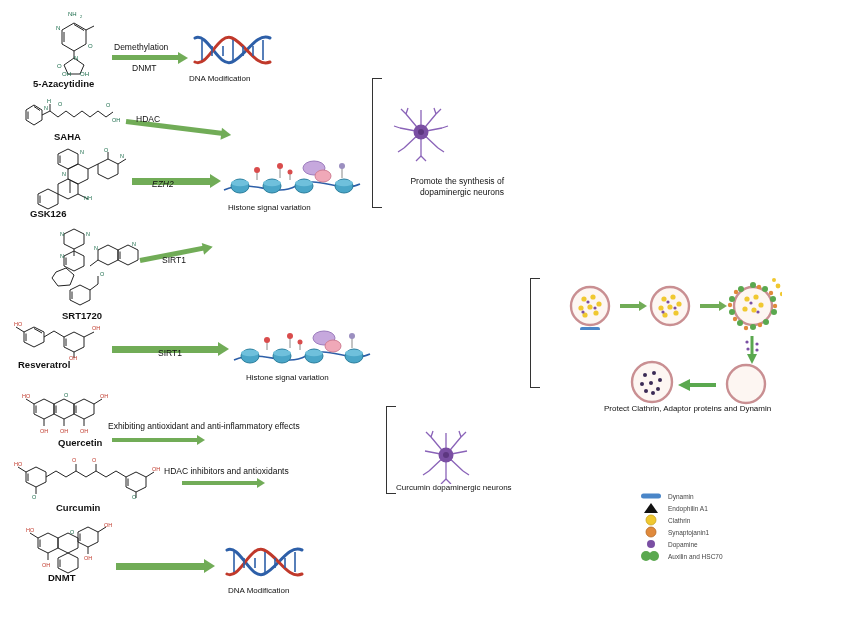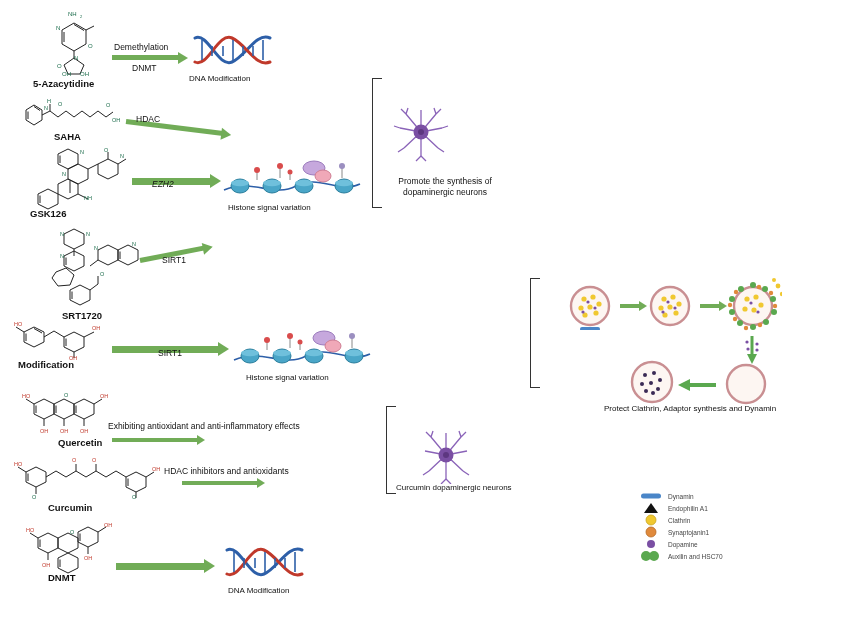--- a/index.html
+++ b/index.html
@@ -37,21 +37,21 @@
   }
   .cap {
     font-size: 8px;
     color: #111;
     white-space: nowrap;
   }
   .cap-multi {
     font-size: 8.5px;
     color: #111;
     line-height: 11px;
-    text-align: center;
+    text-align: right;
   }
   .legend-txt {
     font-size: 6.5px;
     color: #444;
     white-space: nowrap;
   }
 
   
   .arrow {
     position: absolute;
@@ -232,21 +232,21 @@
         <line x1="60" y1="32" x2="60" y2="38"></line>
         <line x1="10" y1="12" x2="2" y2="7"></line>
       </g>
       <g font-family="Liberation Sans, sans-serif" font-size="5.5" fill="#c0392b">
         <text x="78" y="10">OH</text>
         <text x="55" y="40">OH</text>
         <text x="0" y="6">HO</text>
       </g>
     </svg>
   </div>
-  <div class="cmp-label abs" style="left:18px; top:359px;">Modification</div>
+  <div class="cmp-label abs" style="left:18px; top:359px;">Resveratrol</div>
 
   <div class="struct" style="left:20px; top:390px;">
     <svg width="110" height="48" viewBox="0 0 110 48">
       <g fill="none" stroke="#222" stroke-width="1">
         <polygon points="14,14 24,9 34,14 34,24 24,29 14,24"></polygon>
         <line x1="16" y1="15.5" x2="16" y2="23"></line>
         <polygon points="34,14 44,9 54,14 54,24 44,29 34,24"></polygon>
         <line x1="36" y1="15.5" x2="36" y2="23"></line>
         <polygon points="54,14 64,9 74,14 74,24 64,29 54,24"></polygon>
         <line x1="56" y1="15.5" x2="56" y2="23"></line>
@@ -290,21 +290,21 @@
         <text x="58" y="10">O</text>
         <text x="78" y="10">O</text>
         <text x="138" y="19">OH</text>
       </g>
       <g font-family="Liberation Sans, sans-serif" font-size="5.5" fill="#1a6b4a">
         <text x="18" y="47">O</text>
         <text x="118" y="47">O</text>
       </g>
     </svg>
   </div>
-  <div class="cmp-label abs" style="left:48px; top:502px;">Curcumin</div>
+  <div class="cmp-label abs" style="left:56px; top:502px;">Curcumin</div>
 
   <div class="struct" style="left:24px; top:522px;">
     <svg width="110" height="52" viewBox="0 0 110 52">
       <g fill="none" stroke="#222" stroke-width="1">
         <polygon points="14,16 24,11 34,16 34,26 24,31 14,26"></polygon>
         <line x1="16" y1="17.5" x2="16" y2="25"></line>
         <polygon points="34,16 44,11 54,16 54,26 44,31 34,26"></polygon>
         <polygon points="54,10 64,5 74,10 74,20 64,25 54,20"></polygon>
         <line x1="56" y1="11.5" x2="56" y2="19"></line>
         <polygon points="44,31 54,36 54,46 44,51 34,46 34,36"></polygon>
@@ -604,21 +604,21 @@
         <circle cx="34" cy="22" r="2"></circle>
           <circle cx="16" cy="26" r="2"></circle>
         <circle cx="25" cy="25" r="2"></circle>
           <circle cx="32" cy="31" r="2"></circle>
         <circle cx="20" cy="33" r="2"></circle>
           <circle cx="27" cy="35" r="2"></circle>
       </g>
     </svg>
   </div>
 
-  <div class="cap abs" style="left:604px; top:404px;">Protect Clathrin, Adaptor synthesis and Dynamin</div>
+  <div class="cap abs" style="left:604px; top:404px;">Protect Clathrin, Adaptor proteins and Dynamin</div>
 
   <div class="legend" style="left:640px; top:490px;">
     <div class="legend-row">
       <span class="legend-key">
         <svg width="20" height="8">
             <rect x="0" y="1.5" width="20" height="5" rx="2.5" fill="#4a86c8"></rect>
           </svg>
       </span>
       <span class="legend-txt">Dynamin</span>
     </div>

